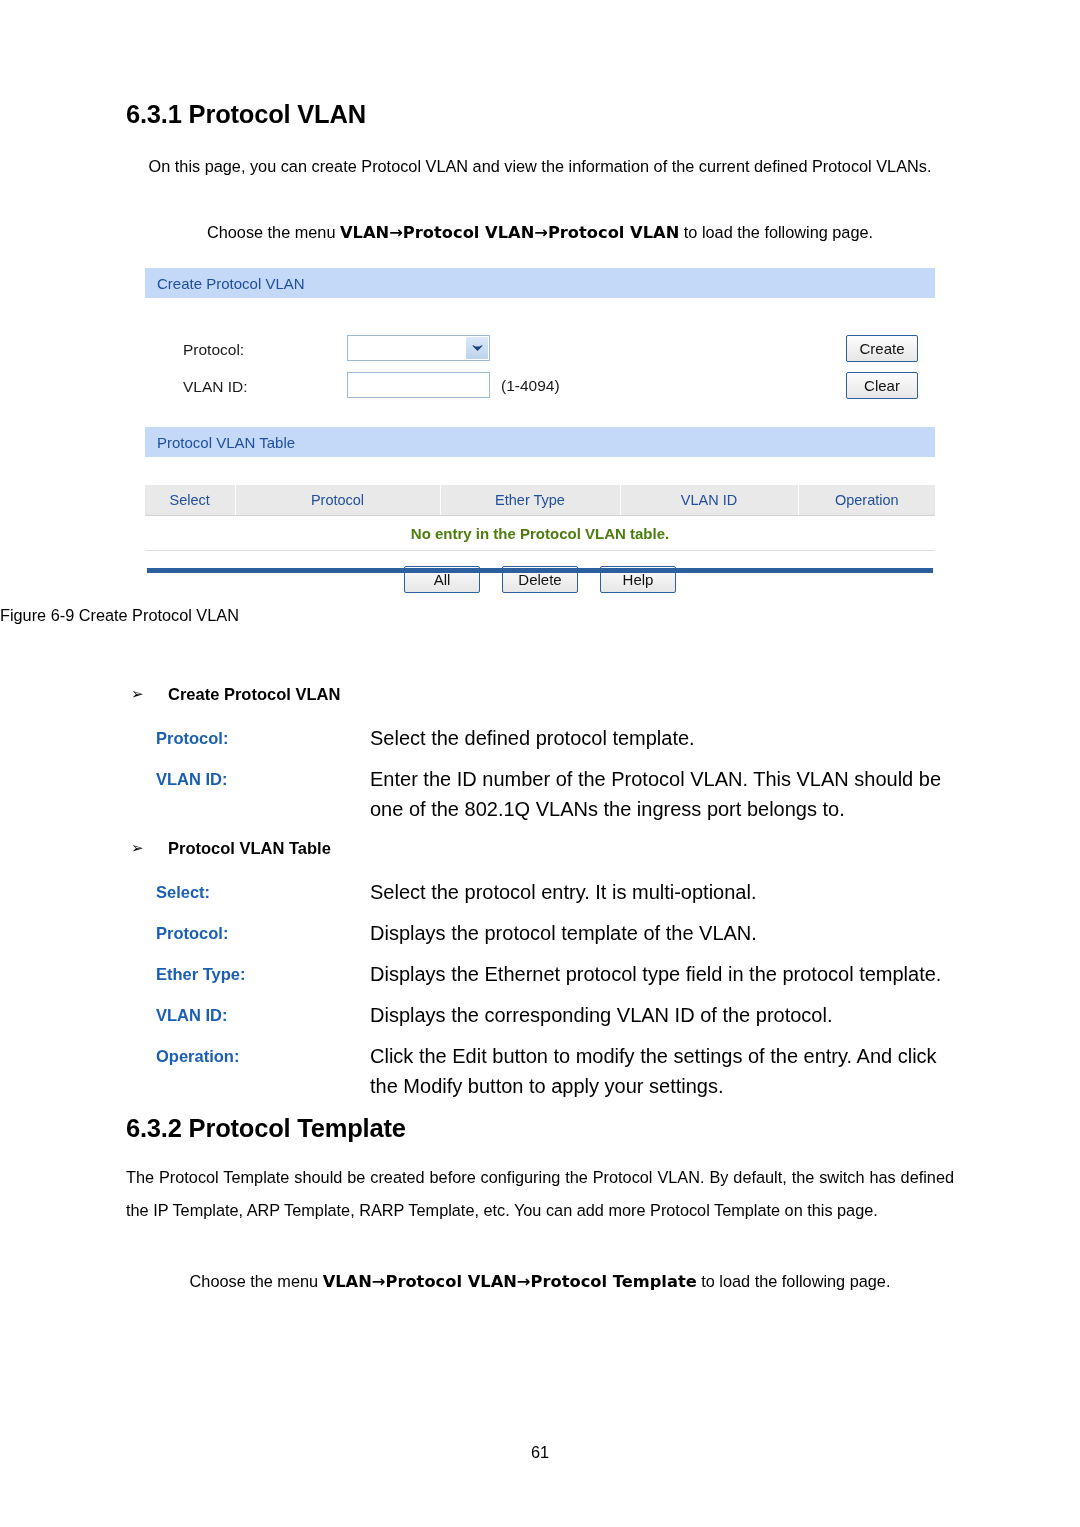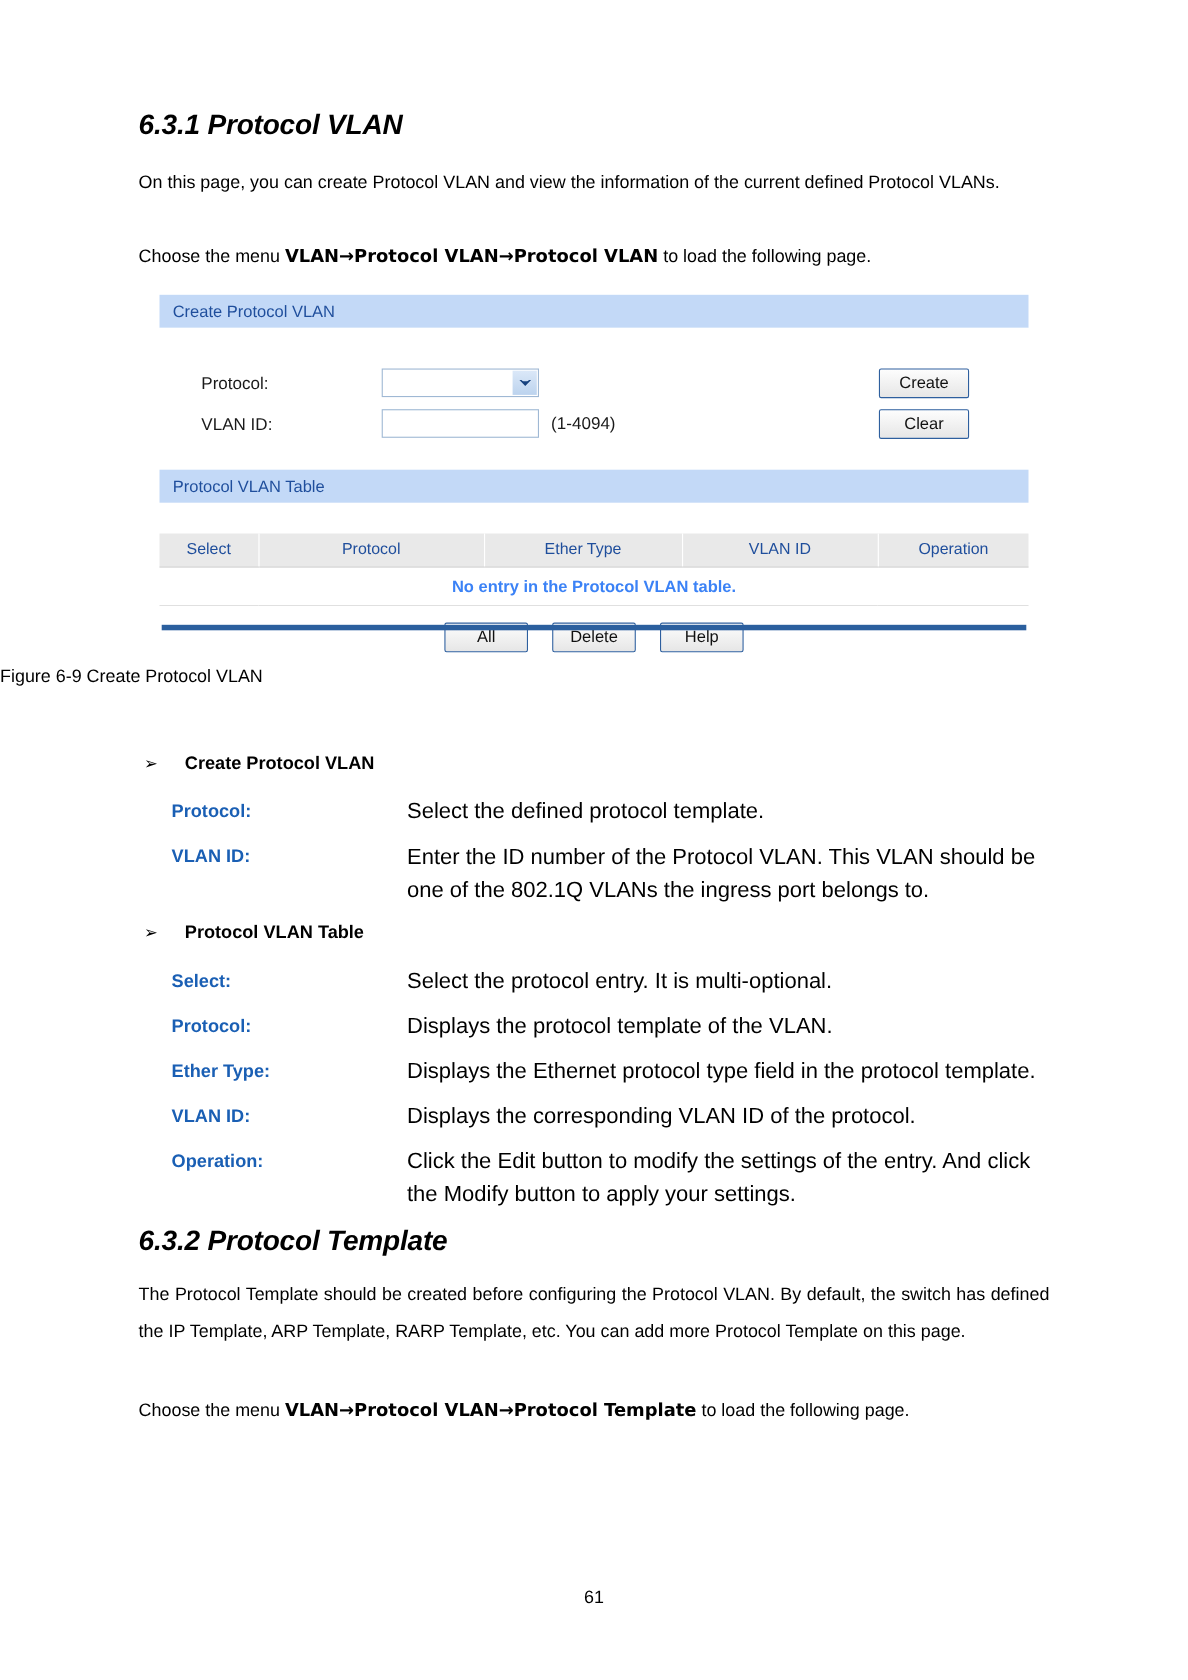--- a/index.html
+++ b/index.html
@@ -24,34 +24,33 @@
   }
 
   
   .doc-h2 {
     position: absolute;
     left: 126px;
     font-size: 25.5px;
     font-weight: bold;
     letter-spacing: -0.2px;
     white-space: nowrap;
-    font-style: italic;
   }
   #heading-631 { top: 100px; }
   #heading-632 { top: 1114px; }
 
   .para {
     position: absolute;
     left: 126px;
     width: 828px;
     font-size: 16.3px;
     line-height: 33px;
     text-align: justify;
   }
-  .para.nojust { text-align: left; }
+  .para.nojust { text-align: center; }
 
   #para-intro { top: 150px; }
   #para-choose-1 { top: 216px; }
   #para-following { top: 640px; }
   #para-template-body { top: 1161px; }
   #para-choose-2 { top: 1265px; }
 
   .fig-caption {
     position: absolute;
     left: 0;
@@ -211,22 +210,22 @@
     display: inline-flex;
     align-items: center;
     justify-content: center;
     box-sizing: border-box;
     cursor: pointer;
     padding: 0;
   }
 
   #btn-create, #btn-clear {
     position: absolute;
-    left: 654px;
-    width: 82px;
+    left: 701px;
+    width: 72px;
     height: 27px;
   }
   #btn-create { top: 37px; }
   #btn-clear  { top: 74px; }
 
   
   .ui-table-wrap { margin-top: 20px; }
 
   table.ui-table {
     width: 790px;
@@ -243,21 +242,21 @@
     border-right: 1px solid #ffffff;
     border-bottom: 1px solid #d3d3d3;
     text-align: center;
   }
   table.ui-table th:last-child { border-right: none; }
   table.ui-table td.empty-msg {
     background: #ffffff;
     text-align: center;
     font-size: 15px;
     font-weight: bold;
-    color: #3b82f6;
+    color: #4d7c0f;
     height: 32px;
     border-bottom: 1px solid #e0e0e0;
   }
 
   .ui-table-buttons {
     height: 56px;
     display: flex;
     align-items: center;
     justify-content: center;
     gap: 22px;

